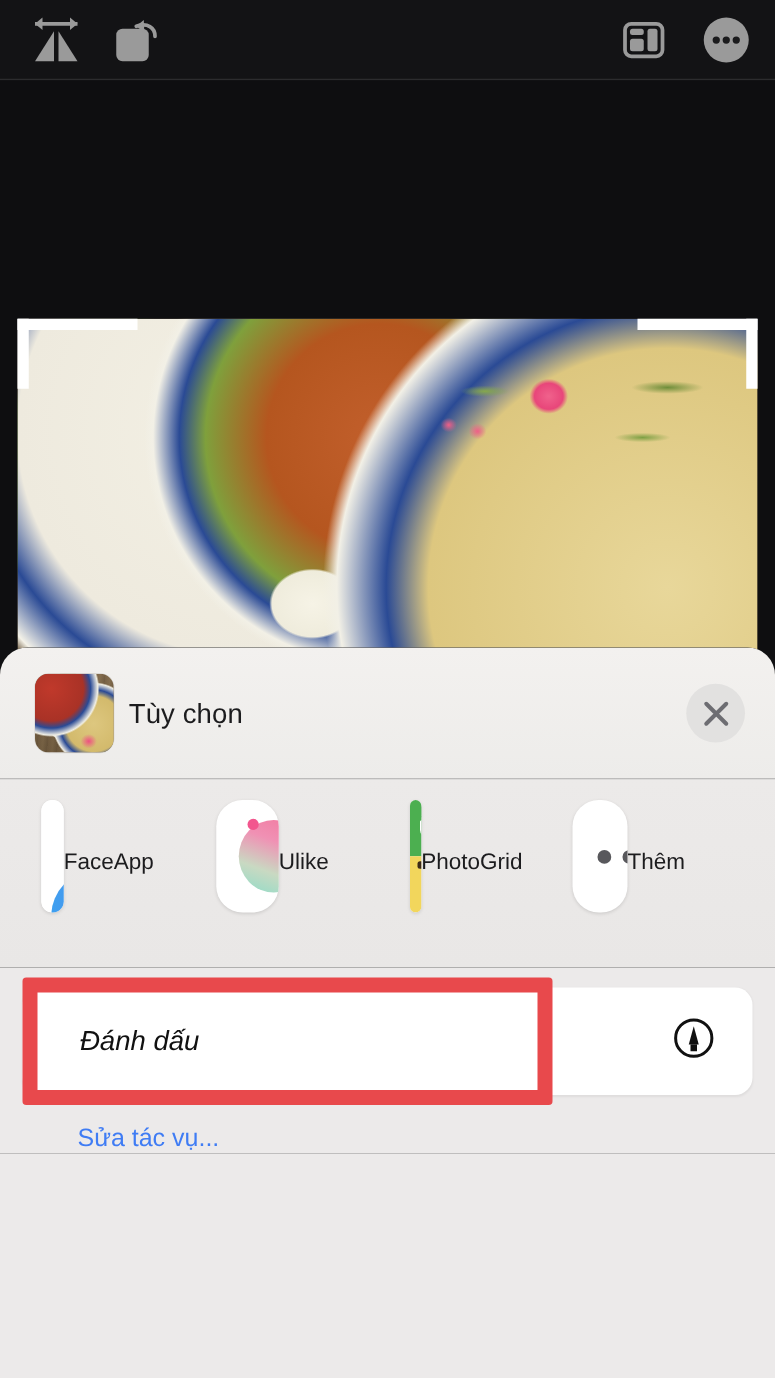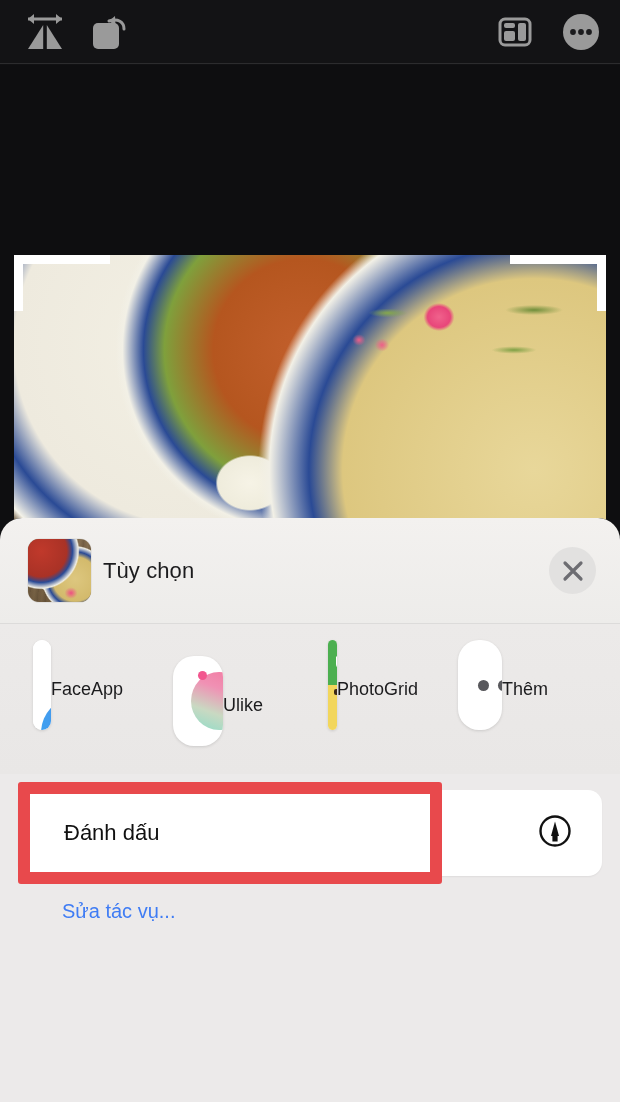--- a/index.html
+++ b/index.html
@@ -276,21 +276,21 @@
     margin:0 18px;
     height:86px;
     background:#fff;
     border-radius:14px;
     display:flex; align-items:center;
     box-shadow:0 1px 2px rgba(0,0,0,0.06);
     cursor:pointer;
   }
   #action-label {
     margin-left:46px;
-    font-size:22px; color:#111;
+    font-size:22px; color:#111;font-style:italic;
   }
   #action-icon {
     position:absolute; right:30px; top:50%;
     transform:translateY(-50%);
   }
   #redbox {
     position:absolute; left:18px; top:8px;
     width:424px; height:102px;
     border:12px solid #e8494c;
     border-radius:3px;
@@ -376,21 +376,21 @@
 
       <div class="app-cell" style="left:33px;">
         <div class="app-icon">
           <div class="fa-bg"></div>
             <div class="fa-head"></div>
             <div class="fa-body"></div>
         </div>
         <div class="app-label">FaceApp</div>
       </div>
 
-      <div class="app-cell" style="left:173px;margin-top:16px;">
+      <div class="app-cell" style="left:173px;">
         <div class="app-icon">
           <div class="ul-circle"></div>
             <div class="ul-dot"></div>
         </div>
         <div class="app-label">Ulike</div>
       </div>
 
       <div class="app-cell" style="left:313px;margin-left:15px;">
         <div class="app-icon">
           <div class="pg-q pg-tl"></div>

